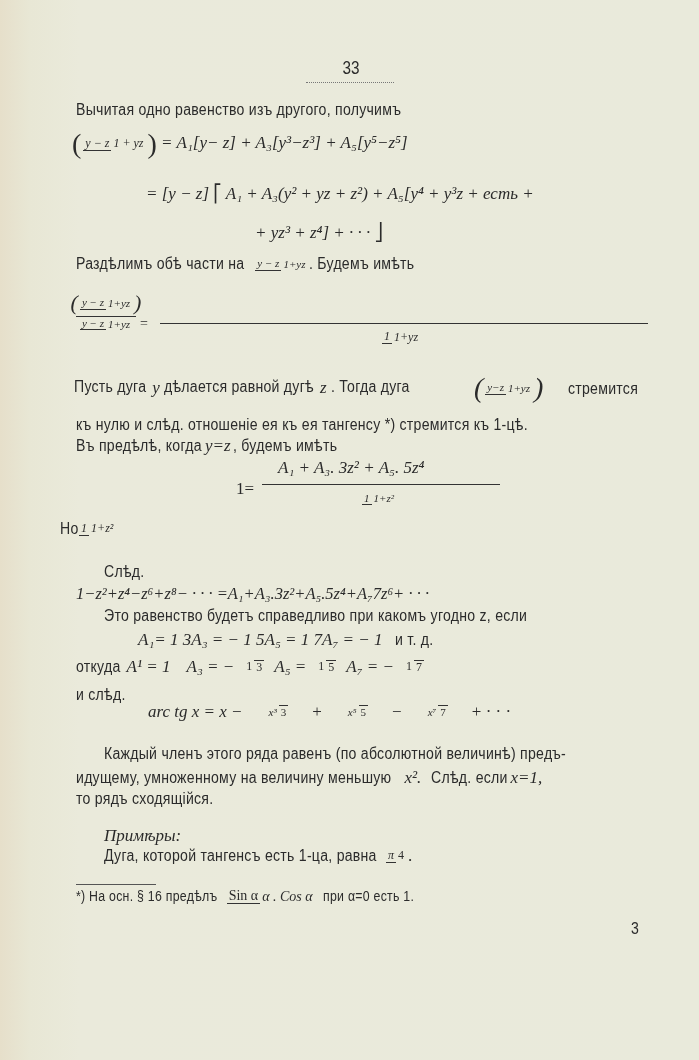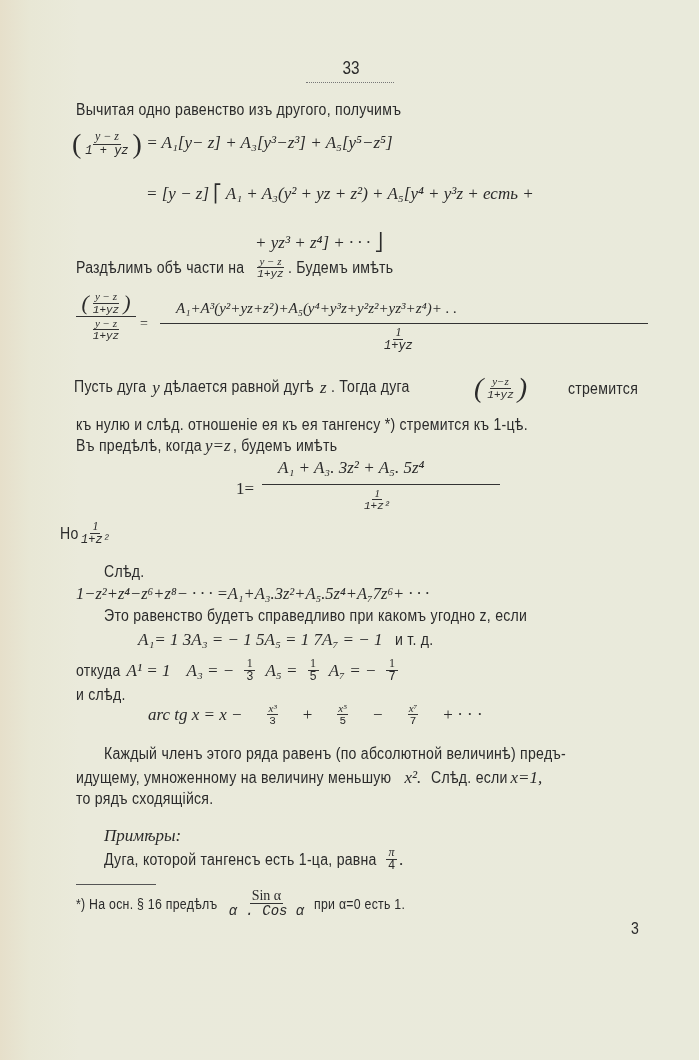--- a/index.html
+++ b/index.html
@@ -10,23 +10,23 @@
     color: #2a2a2a;
     position: relative;
   }
   .page { position: absolute; left: 0; top: 0; width: 699px; height: 1060px; }
   .abs { position: absolute; white-space: nowrap; }
   .txt { font-family: "Liberation Sans", "DejaVu Sans", sans-serif; font-size: 16px; letter-spacing: 0.3px; transform: scaleX(0.88); transform-origin: left center; color: #2b2b2b; }
   .m { font-family: "Liberation Serif", "DejaVu Serif", serif; font-size: 17px; color: #2b2b2b; }
   .it { font-style: italic; }
   .pnum { font-family: "Liberation Sans", sans-serif; font-size: 18px; transform: scaleX(0.85); color: #2b2b2b; }
   .rule { position: absolute; border-top: 1px dotted #777; }
-  .frac { display: inline-flex; flex-direction: column; align-items: center; vertical-align: middle; margin: 0 2px; }
+  .frac { display: inline-flex; flex-direction: row; align-items: center; vertical-align: middle; margin: 0 2px; }
   .frac .num { border-bottom: 1px solid #333; padding: 0 2px; line-height: 1.1; }
-  .frac .den { line-height: 1.1; padding: 0 2px; font-family: Liberation Mono, monospace; }
+  .frac .den { line-height: 1.1; padding: 0 2px; }
   .small { font-size: 12px; }
   .xs { font-size: 11px; }
   .paren { font-size: 28px; font-weight: 200; vertical-align: middle; }
   .hline { position: absolute; border-top: 1px solid #333; }
   .fn { font-size: 14px; }
   .ital-text { font-family: "Liberation Serif", serif; font-style: italic; font-size: 17px; }
 </style>
 </head>
 <body>
 
@@ -39,21 +39,21 @@
 
   <div class="abs m" style="left:72px; top:128px;">
     <span class="paren">(</span><span class="frac it">
         <span class="num small">y − z</span>
         <span class="den small">1 + yz</span>
       </span><span class="paren">)</span>
     <span class="it">= A₁[y− z] + A₃[y³−z³] + A₅[y⁵−z⁵]</span>
   </div>
 
   <div class="abs m it" style="left:146px; top:183px;">= [y − z] ⎡ A₁ + A₃(y² + yz + z²) + A₅[y⁴ + y³z + есть +</div>
-  <div class="abs m it" style="left:255px; top:232px;">+ yz³ + z⁴] + · · · ⎦</div>
+  <div class="abs m it" style="left:255px; top:222px;">+ yz³ + z⁴] + · · · ⎦</div>
 
   <div class="abs" style="left:76px; top:255px; display:flex; align-items:center;">
     <span class="txt" style="position:relative;">Раздѣлимъ обѣ части на</span>
     <span class="frac m it" style="margin-left:-12px;">
         <span class="num xs">y − z</span>
         <span class="den xs">1+yz</span>
       </span>
     <span class="txt">. Будемъ имѣть</span>
   </div>
 
@@ -68,21 +68,20 @@
         <span style="font-size:22px; font-weight:200;">)</span>
       </div>
       <div style="border-top:1px solid #333; width:60px;"></div>
       <span class="frac">
           <span class="num xs">y − z</span>
           <span class="den xs">1+yz</span>
         </span>
     </div>
   </div>
   <div class="abs m" style="left:140px; top:316px; font-size:14px;">=</div>
-  <div class="abs m it" style="left:176px; top:300px; font-size:15px;">A₁+A³(y²+yz+z²)+A₅(y⁴+y³z+y²z²+yz³+z⁴)+ . .</div>
   <div class="hline" style="left:160px; top:323px; width:488px;"></div>
   <div class="abs m it" style="left:380px; top:326px;">
     <span class="frac">
         <span class="num small">1</span>
         <span class="den small">1+yz</span>
       </span>
   </div>
 
   <div class="abs" style="left:74px; top:378px; display:flex; align-items:flex-start; gap:4px;">
     <span class="txt">Пусть дуга</span>

